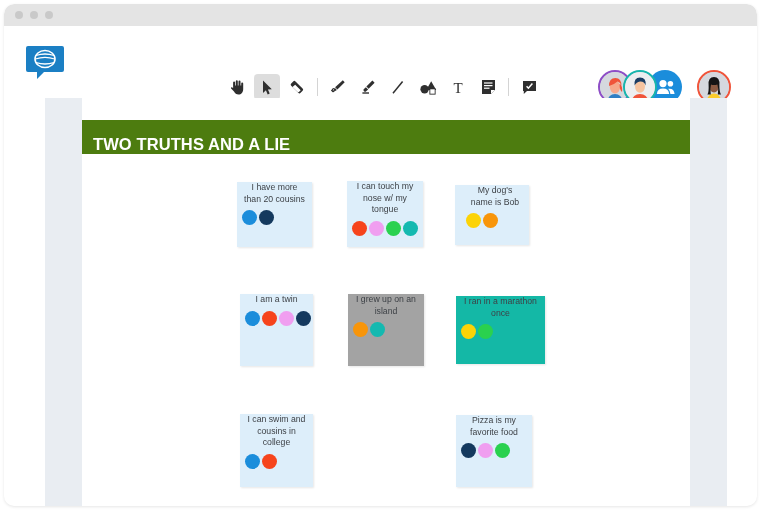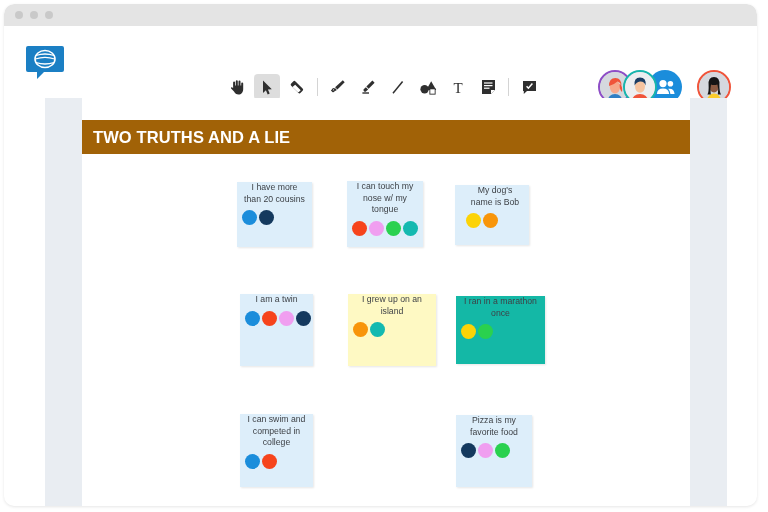--- a/index.html
+++ b/index.html
@@ -142,23 +142,23 @@
     width: 608px;
     height: 408px;
     background: #ffffff;
   }
 
   .banner {
     position: absolute;
     left: 0; top: 22px;
     width: 100%;
     height: 34px;
-    background: #a16207;
-    display: flex;
-    align-items: center;
+    background: #4d7c0f;
+    display: flex;
+    align-items: flex-end;
   }
   .banner-title {
     color: #ffffff;
     font-size: 16.5px;
     font-weight: bold;
     letter-spacing: 0.1px;
     padding-left: 11px;
   }
 
   
@@ -375,36 +375,36 @@
           </div>
           <div class="note" style="left: 158px; top: 196px; width: 73px; height: 72px; background: rgb(221, 238, 250);">
             <div class="note-text">I am a twin</div>
             <div class="dots-row">
               <div class="vote" style="background: rgb(27, 141, 219);"></div>
               <div class="vote" style="background: rgb(246, 68, 28);"></div>
               <div class="vote" style="background: rgb(240, 158, 240);"></div>
               <div class="vote" style="background: rgb(20, 57, 94);"></div>
             </div>
           </div>
-          <div class="note" style="left: 266px; top: 196px; width: 88px; height: 72px; background: #fef9c3;">
+          <div class="note" style="left: 266px; top: 196px; width: 76px; height: 72px; background: #a3a3a3;">
             <div class="note-text">I grew up on an island</div>
             <div class="dots-row">
               <div class="vote" style="background: rgb(248, 149, 10);"></div>
               <div class="vote" style="background: rgb(20, 185, 176);"></div>
             </div>
           </div>
           <div class="note" style="left: 374px; top: 198px; width: 89px; height: 68px; background: #14b8a6;">
             <div class="note-text">I ran in a marathon once</div>
             <div class="dots-row">
               <div class="vote" style="background: rgb(252, 211, 7);"></div>
               <div class="vote" style="background: rgb(42, 209, 79);"></div>
             </div>
           </div>
           <div class="note" style="left: 158px; top: 316px; width: 73px; height: 73px; background: rgb(221, 238, 250);">
-            <div class="note-text">I can swim and competed in college</div>
+            <div class="note-text">I can swim and cousins in college</div>
             <div class="dots-row">
               <div class="vote" style="background: rgb(27, 141, 219);"></div>
               <div class="vote" style="background: rgb(246, 68, 28);"></div>
             </div>
           </div>
           <div class="note" style="left: 374px; top: 317px; width: 76px; height: 72px; background: rgb(221, 238, 250);">
             <div class="note-text">Pizza is my favorite food</div>
             <div class="dots-row">
               <div class="vote" style="background: rgb(20, 57, 94);"></div>
               <div class="vote" style="background: rgb(240, 158, 240);"></div>

